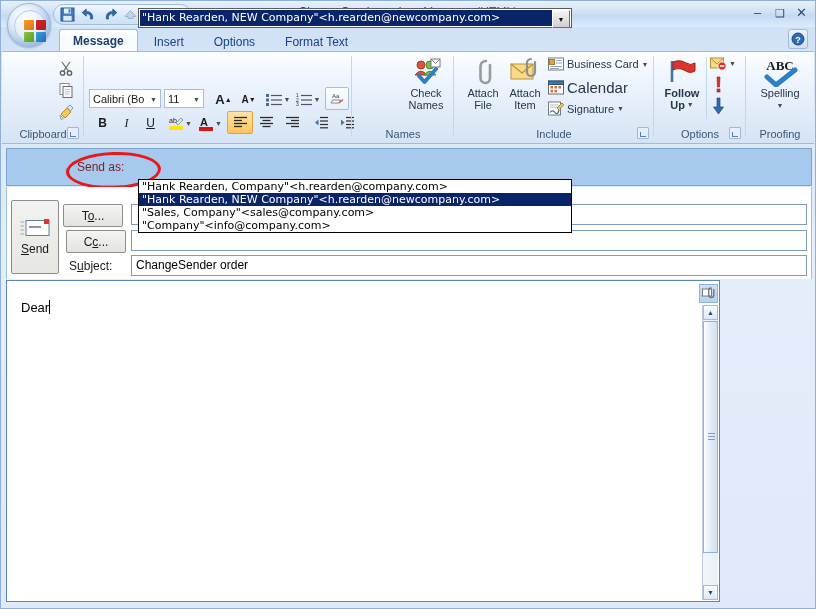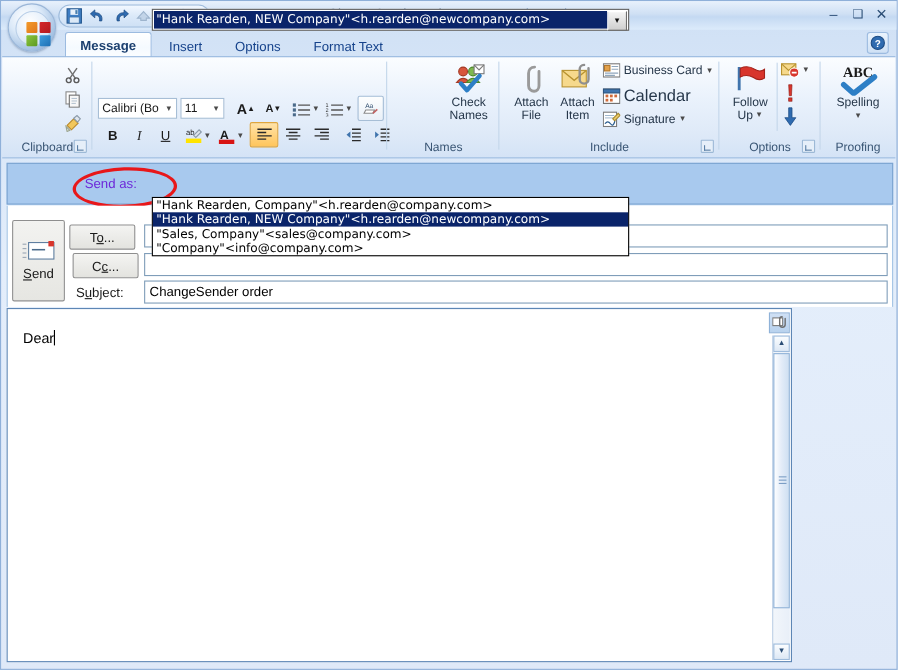--- a/index.html
+++ b/index.html
@@ -112,21 +112,21 @@
   }
   .tbtn.on{background:linear-gradient(180deg,#ffe3a8,#ffc55c);border-color:#e0a63c;}
   .caret{font-size:7px;color:#4a4a4a;}
 
   
   .sendasbar{
     position:absolute;left:5px;top:147px;width:806px;height:38px;
     background:#a8c9ee;border:1px solid #7ba3d0;box-sizing:border-box;
   }
   .sendas-label{
-    position:absolute;left:70px;top:11px;font-size:12px;color:#6d28d9;
+    position:absolute;left:70px;top:11px;font-size:12px;color:#7f1d1d;
   }
   .ellipse{
     position:absolute;left:59px;top:3px;width:89px;height:31px;
     border:3px solid #e8171a;border-radius:50%;
     transform:rotate(-2deg);
   }
   .combo{
     position:absolute;left:137px;top:7px;width:434px;height:20px;
     border:1px solid #5c5c5c;background:#fff;box-sizing:border-box;
   }
@@ -536,21 +536,21 @@
         </svg>
         <span style="font-size:11px;color:#26374a;">Signature</span>
         <span class="caret">▼</span>
       </div>
       <div class="glabel">Include</div>
       <div class="dlg"></div>
     </div>
     <div class="gsep" style="left:651px;"></div>
 
     <div class="group" style="left:654px;width:88px;">
-      <div class="bigbtn" style="left:3px;top:4px;width:46px;">
+      <div class="bigbtn" style="left:3px;top:4px;width:46px;font-weight:bold;">
         <svg width="32" height="30" viewBox="0 0 32 30">
           <line x1="6" y1="4" x2="6" y2="25" stroke="#3f74ad" stroke-width="2.6"></line>
           <path d="M7 5 Q14 2 20 6 Q25 9 29 6 L29 14 Q24 17 19 13.5 Q13 10 7 13 Z" fill="#d8352c" stroke="#a32119" stroke-width="1"></path>
         </svg>
         <span>Follow</span>
         <span style="display:flex;align-items:center;gap:2px;">
           <span>Up</span>
           <span class="caret">▼</span>
         </span>
       </div>

